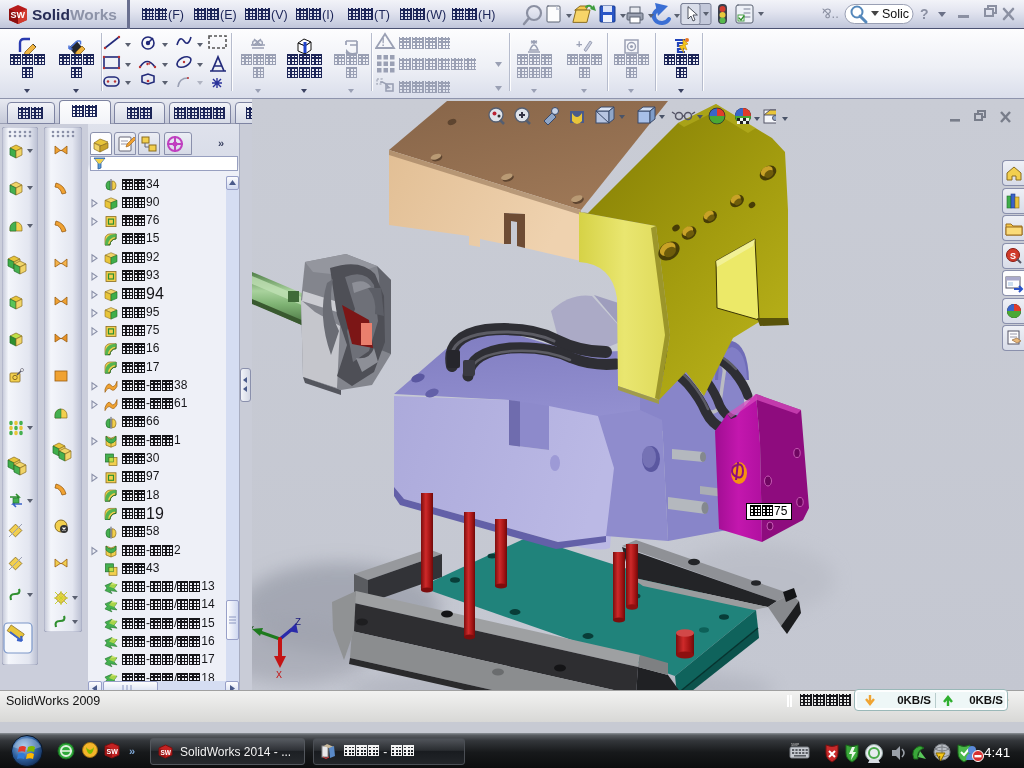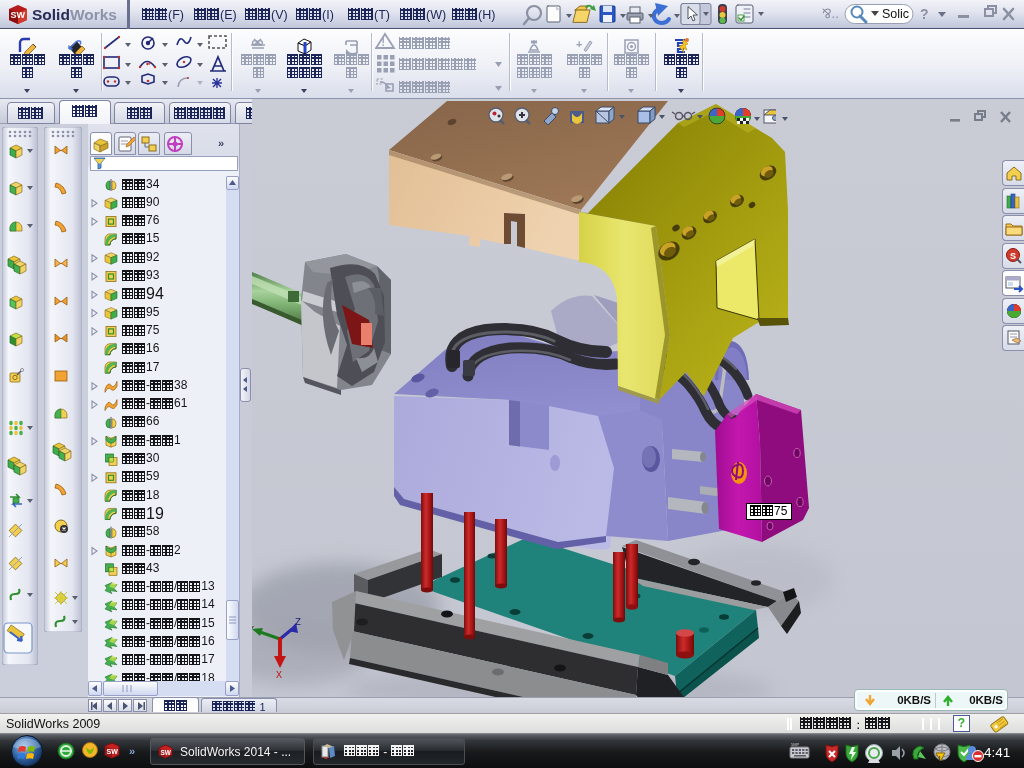--- a/index.html
+++ b/index.html
@@ -721,21 +721,21 @@
 <div class="a blk" style="left:122px;top:288.3px;font-size:16px;line-height:11px;white-space:nowrap"><b class="f " style="width:11px;height:11px"></b><b class="f " style="width:11px;height:11px"></b><span>94</span></div>
 <div class="a blk" style="left:122px;top:306.6px;font-size:12px;line-height:11px;white-space:nowrap"><b class="f " style="width:11px;height:11px"></b><b class="f " style="width:11px;height:11px"></b><span>95</span></div>
 <div class="a blk" style="left:122px;top:324.9px;font-size:12px;line-height:11px;white-space:nowrap"><b class="f " style="width:11px;height:11px"></b><b class="f " style="width:11px;height:11px"></b><span>75</span></div>
 <div class="a blk" style="left:122px;top:343.20000000000005px;font-size:12px;line-height:11px;white-space:nowrap"><b class="f " style="width:11px;height:11px"></b><b class="f " style="width:11px;height:11px"></b><span>16</span></div>
 <div class="a blk" style="left:122px;top:361.5px;font-size:12px;line-height:11px;white-space:nowrap"><b class="f " style="width:11px;height:11px"></b><b class="f " style="width:11px;height:11px"></b><span>17</span></div>
 <div class="a blk" style="left:122px;top:379.8px;font-size:12px;line-height:11px;white-space:nowrap"><b class="f " style="width:11px;height:11px"></b><b class="f " style="width:11px;height:11px"></b><span>-</span><b class="f " style="width:11px;height:11px"></b><b class="f " style="width:11px;height:11px"></b><span>38</span></div>
 <div class="a blk" style="left:122px;top:398.1px;font-size:12px;line-height:11px;white-space:nowrap"><b class="f " style="width:11px;height:11px"></b><b class="f " style="width:11px;height:11px"></b><span>-</span><b class="f " style="width:11px;height:11px"></b><b class="f " style="width:11px;height:11px"></b><span>61</span></div>
 <div class="a blk" style="left:122px;top:416.4px;font-size:12px;line-height:11px;white-space:nowrap"><b class="f " style="width:11px;height:11px"></b><b class="f " style="width:11px;height:11px"></b><span>66</span></div>
 <div class="a blk" style="left:122px;top:434.7px;font-size:12px;line-height:11px;white-space:nowrap"><b class="f " style="width:11px;height:11px"></b><b class="f " style="width:11px;height:11px"></b><span>-</span><b class="f " style="width:11px;height:11px"></b><b class="f " style="width:11px;height:11px"></b><span>1</span></div>
 <div class="a blk" style="left:122px;top:453.0px;font-size:12px;line-height:11px;white-space:nowrap"><b class="f " style="width:11px;height:11px"></b><b class="f " style="width:11px;height:11px"></b><span>30</span></div>
-<div class="a blk" style="left:122px;top:471.3px;font-size:12px;line-height:11px;white-space:nowrap"><b class="f " style="width:11px;height:11px"></b><b class="f " style="width:11px;height:11px"></b><span>59</span></div>
+<div class="a blk" style="left:122px;top:471.3px;font-size:12px;line-height:11px;white-space:nowrap"><b class="f " style="width:11px;height:11px"></b><b class="f " style="width:11px;height:11px"></b><span>97</span></div>
 <div class="a blk" style="left:122px;top:489.6px;font-size:12px;line-height:11px;white-space:nowrap"><b class="f " style="width:11px;height:11px"></b><b class="f " style="width:11px;height:11px"></b><span>18</span></div>
 <div class="a blk" style="left:122px;top:507.9000000000001px;font-size:16px;line-height:11px;white-space:nowrap"><b class="f " style="width:11px;height:11px"></b><b class="f " style="width:11px;height:11px"></b><span>19</span></div>
 <div class="a blk" style="left:122px;top:526.2px;font-size:12px;line-height:11px;white-space:nowrap"><b class="f " style="width:11px;height:11px"></b><b class="f " style="width:11px;height:11px"></b><span>58</span></div>
 <div class="a blk" style="left:122px;top:544.5px;font-size:12px;line-height:11px;white-space:nowrap"><b class="f " style="width:11px;height:11px"></b><b class="f " style="width:11px;height:11px"></b><span>-</span><b class="f " style="width:11px;height:11px"></b><b class="f " style="width:11px;height:11px"></b><span>2</span></div>
 <div class="a blk" style="left:122px;top:562.8px;font-size:12px;line-height:11px;white-space:nowrap"><b class="f " style="width:11px;height:11px"></b><b class="f " style="width:11px;height:11px"></b><span>43</span></div>
 <div class="a blk" style="left:122px;top:581.1px;font-size:12px;line-height:11px;white-space:nowrap"><b class="f " style="width:11px;height:11px"></b><b class="f " style="width:11px;height:11px"></b><span>-</span><b class="f " style="width:11px;height:11px"></b><b class="f " style="width:11px;height:11px"></b><span>/</span><b class="f " style="width:11px;height:11px"></b><b class="f " style="width:11px;height:11px"></b><span>13</span></div>
 <div class="a blk" style="left:122px;top:599.4000000000001px;font-size:12px;line-height:11px;white-space:nowrap"><b class="f " style="width:11px;height:11px"></b><b class="f " style="width:11px;height:11px"></b><span>-</span><b class="f " style="width:11px;height:11px"></b><b class="f " style="width:11px;height:11px"></b><span>/</span><b class="f " style="width:11px;height:11px"></b><b class="f " style="width:11px;height:11px"></b><span>14</span></div>
 <div class="a blk" style="left:122px;top:617.7px;font-size:12px;line-height:11px;white-space:nowrap"><b class="f " style="width:11px;height:11px"></b><b class="f " style="width:11px;height:11px"></b><span>-</span><b class="f " style="width:11px;height:11px"></b><b class="f " style="width:11px;height:11px"></b><span>/</span><b class="f " style="width:11px;height:11px"></b><b class="f " style="width:11px;height:11px"></b><span>15</span></div>
 <div class="a blk" style="left:122px;top:636.0px;font-size:12px;line-height:11px;white-space:nowrap"><b class="f " style="width:11px;height:11px"></b><b class="f " style="width:11px;height:11px"></b><span>-</span><b class="f " style="width:11px;height:11px"></b><b class="f " style="width:11px;height:11px"></b><span>/</span><b class="f " style="width:11px;height:11px"></b><b class="f " style="width:11px;height:11px"></b><span>16</span></div>
 <div class="a blk" style="left:122px;top:654.3px;font-size:12px;line-height:11px;white-space:nowrap"><b class="f " style="width:11px;height:11px"></b><b class="f " style="width:11px;height:11px"></b><span>-</span><b class="f " style="width:11px;height:11px"></b><b class="f " style="width:11px;height:11px"></b><span>/</span><b class="f " style="width:11px;height:11px"></b><b class="f " style="width:11px;height:11px"></b><span>17</span></div>
@@ -1182,21 +1182,21 @@
   </svg>
 <div class="a" style="left:133px;top:699px;width:14px;height:13px;background:linear-gradient(180deg,#fdfdfe,#d6dae6);border:1px solid #8a90ac"></div>
 <svg class="a" style="left:133px;top:699px" width="14" height="13">
     <g fill="#4a5470">
       <polygon points="5,3 5,11 10,7"></polygon>
       <rect x="10.5" y="3" width="1.5" height="8"></rect>
     </g>
   </svg>
 <div class="a" style="left:152px;top:697px;width:47px;height:15px;background:#fdfdfe;border:1px solid #8a90ac;border-bottom:0;border-radius:3px 3px 0 0;text-align:center;padding-top:2px;font-size:11px;color:#1c2558"><b class="f " style="width:11px;height:11px"></b><b class="f " style="width:11px;height:11px"></b></div>
 <div class="a" style="left:201px;top:698px;width:76px;height:14px;background:linear-gradient(180deg,#eceef5,#d2d6e2);border:1px solid #8a90ac;border-bottom:0;border-radius:3px 3px 0 0;text-align:center;padding-top:2px;font-size:11px;color:#1c2558"><b class="f " style="width:10px;height:10px"></b><b class="f " style="width:10px;height:10px"></b><b class="f " style="width:10px;height:10px"></b><b class="f " style="width:10px;height:10px"></b><span style="font-size:11px"> 1</span></div>
-<div class="a" style="left:0;top:713px;width:1024px;height:24px;
+<div class="a" style="left:0;top:690px;width:1024px;height:32px;
 background:linear-gradient(180deg,#f2f2f1,#d8d8d6);border-top:1px solid #a0a0a0">
 <div class="a" style="left:6px;top:3px;font-size:12.5px;color:#111">SolidWorks 2009</div>
 <div class="a" style="left:790px;top:4px;width:2px;height:12px;background:#fff;box-shadow:-3px 0 0 #fff"></div>
 <div class="a blk" style="left:800px;top:3px;font-size:12.5px"><b class="f " style="width:12px;height:12px"></b><b class="f " style="width:12px;height:12px"></b><b class="f " style="width:12px;height:12px"></b><b class="f " style="width:12px;height:12px"></b><span style="color:#111">：</span><b class="f " style="width:12px;height:12px"></b><b class="f " style="width:12px;height:12px"></b></div>
 <div class="a" style="left:922px;top:4px;width:2px;height:12px;background:#fff"></div>
 <div class="a" style="left:930px;top:4px;width:2px;height:12px;background:#fff"></div>
 <div class="a" style="left:938px;top:4px;width:2px;height:12px;background:#fff"></div>
 <div class="a" style="left:953px;top:1px;width:17px;height:17px;background:#fdfdfe;border:1.5px solid #4a5a9a;text-align:center;font-size:12px;font-weight:bold;color:#2faf2f;line-height:15px">?</div>
 <svg class="a" style="left:988px;top:1px" width="22" height="18" viewBox="0 0 22 18">
       <g transform="rotate(-35 11 9)">

